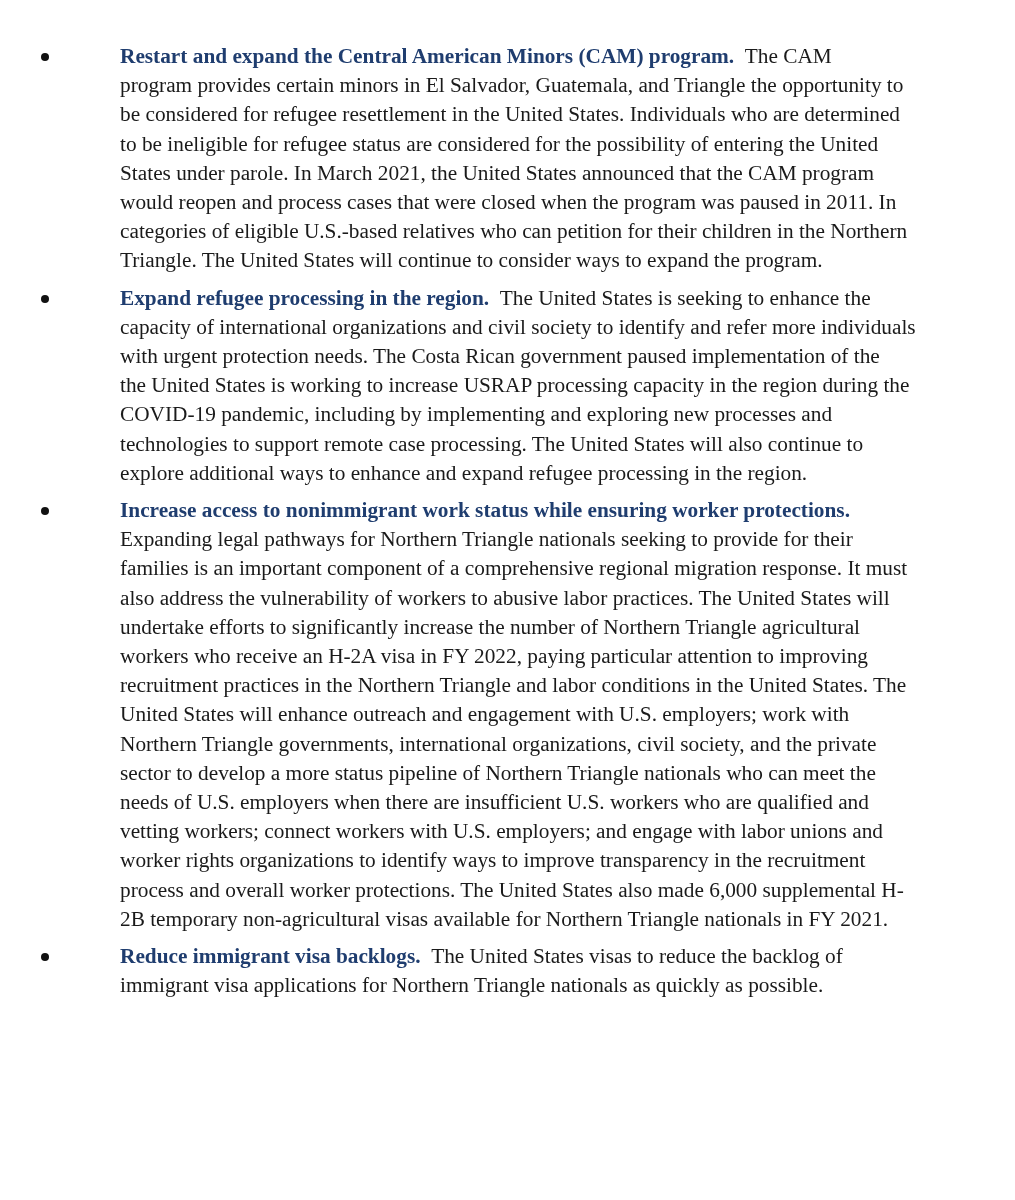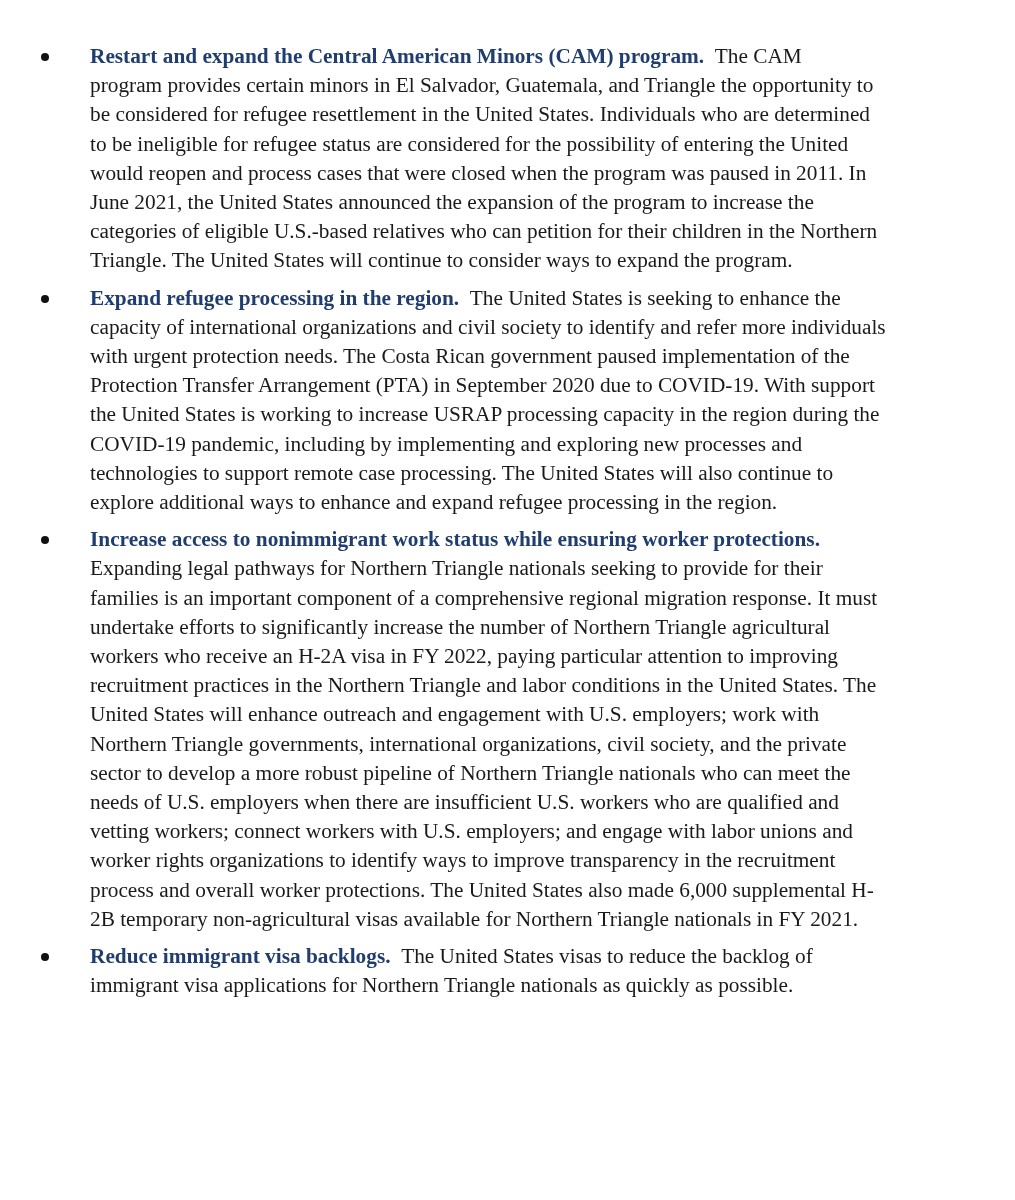--- a/index.html
+++ b/index.html
@@ -19,21 +19,21 @@
       top: 42px;
       width: 1015px;
     }
     .bullet-list {
       list-style: none;
       margin: 0;
       padding: 0;
     }
     .bullet-item {
       position: relative;
-      padding-left: 90px;
+      padding-left: 120px;
       padding-right: 40px;
       margin-bottom: 8px;
       font-family: "Liberation Serif", "DejaVu Serif", serif;
       font-size: 21.3px;
       line-height: 29.2px;
       color: #1a1a1a;
     }
     .bullet-dot {
       position: absolute;
       left: 41px;
@@ -62,53 +62,53 @@
 <div class="page">
   <ul class="bullet-list">
 
     <li class="bullet-item">
       <span class="bullet-dot"></span>
       <span class="item-text">
         <span class="line"><span class="heading">Restart and expand the Central American Minors (CAM) program.</span>&nbsp;&nbsp;<span>The CAM</span></span>
         <span class="line">program provides certain minors in El Salvador, Guatemala, and Triangle the opportunity to</span>
         <span class="line">be considered for refugee resettlement in the United States. Individuals who are determined</span>
         <span class="line">to be ineligible for refugee status are considered for the possibility of entering the United</span>
+        <span class="line">States under parole.  In March 2021, the United States announced that the CAM program</span>
         <span class="line">would reopen and process cases that were closed when the program was paused in 2011.  In</span>
-        <span class="line">June 2021, the United States announced the expansion of the program to increase the</span>
         <span class="line">categories of eligible U.S.-based relatives who can petition for their children in the Northern</span>
         <span class="line">Triangle.  The United States will continue to consider ways to expand the program.</span>
       </span>
     </li>
 
     <li class="bullet-item">
       <span class="bullet-dot"></span>
       <span class="item-text">
         <span class="line"><span class="heading">Expand refugee processing in the region.</span>&nbsp;&nbsp;<span>The United States is seeking to enhance the</span></span>
         <span class="line">capacity of international organizations and civil society to identify and refer more individuals</span>
         <span class="line">with urgent protection needs.  The Costa Rican government paused implementation of the</span>
-        <span class="line">Protection Transfer Arrangement (PTA) in September 2020 due to COVID-19.  With support</span>
         <span class="line">the United States is working to increase USRAP processing capacity in the region during the</span>
         <span class="line">COVID-19 pandemic, including by implementing and exploring new processes and</span>
         <span class="line">technologies to support remote case processing.  The United States will also continue to</span>
         <span class="line">explore additional ways to enhance and expand refugee processing in the region.</span>
       </span>
     </li>
 
     <li class="bullet-item">
       <span class="bullet-dot"></span>
       <span class="item-text">
         <span class="line"><span class="heading">Increase access to nonimmigrant work status while ensuring worker protections.</span></span>
         <span class="line">Expanding legal pathways for Northern Triangle nationals seeking to provide for their</span>
         <span class="line">families is an important component of a comprehensive regional migration response.  It must</span>
+        <span class="line">also address the vulnerability of workers to abusive labor practices.  The United States will</span>
         <span class="line">undertake efforts to significantly increase the number of Northern Triangle agricultural</span>
         <span class="line">workers who receive an H-2A visa in FY 2022, paying particular attention to improving</span>
         <span class="line">recruitment practices in the Northern Triangle and labor conditions in the United States.  The</span>
         <span class="line">United States will enhance outreach and engagement with U.S. employers; work with</span>
         <span class="line">Northern Triangle governments, international organizations, civil society, and the private</span>
-        <span class="line">sector to develop a more robust pipeline of Northern Triangle nationals who can meet the</span>
+        <span class="line">sector to develop a more status pipeline of Northern Triangle nationals who can meet the</span>
         <span class="line">needs of U.S. employers when there are insufficient U.S. workers who are qualified and</span>
         <span class="line">vetting workers; connect workers with U.S. employers; and engage with labor unions and</span>
         <span class="line">worker rights organizations to identify ways to improve transparency in the recruitment</span>
         <span class="line">process and overall worker protections.  The United States also made 6,000 supplemental H-</span>
         <span class="line">2B temporary non-agricultural visas available for Northern Triangle nationals in FY 2021.</span>
       </span>
     </li>
 
     <li class="bullet-item">
       <span class="bullet-dot"></span>

